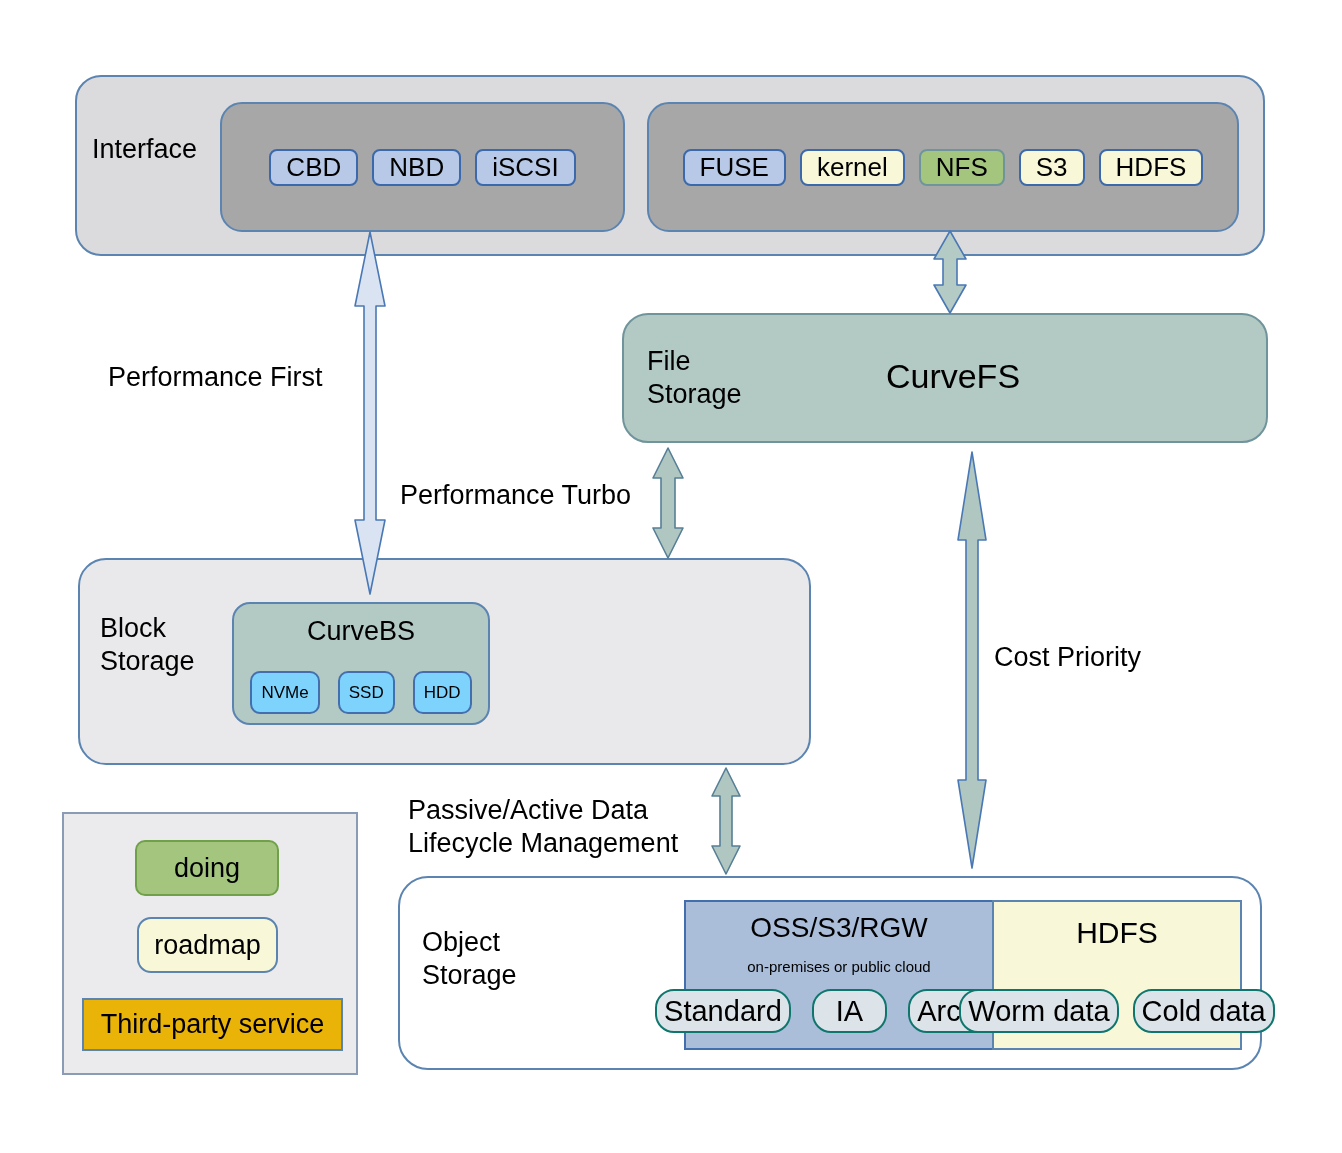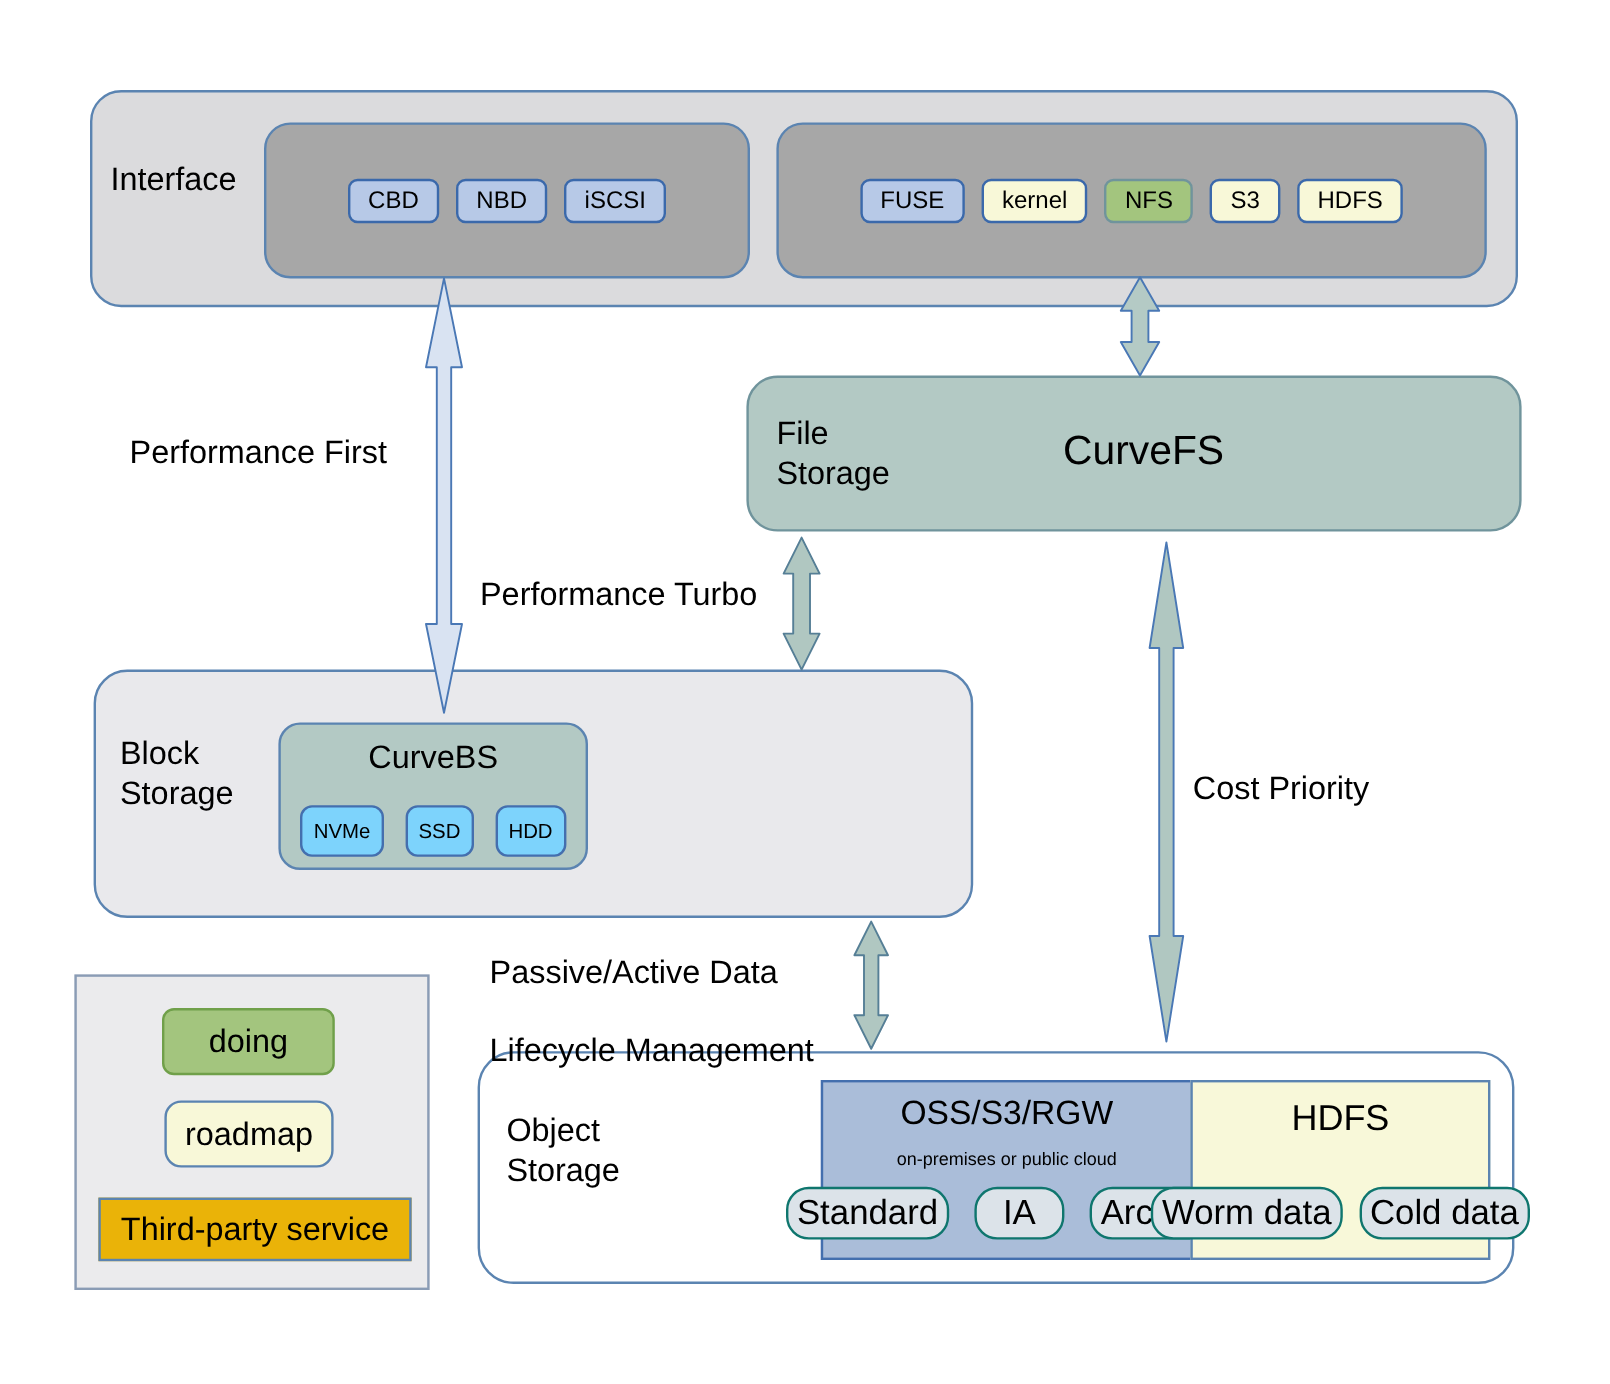--- a/index.html
+++ b/index.html
@@ -21,21 +21,21 @@
   .legend-panel{left:62px;top:812px;width:296px;height:263px;background:#ebebed;border:2px solid #8a9cb5;}
   .objectstorage-panel{left:398px;top:876px;width:864px;height:194px;background:#ffffff;border:2px solid #5b84b1;border-radius:30px;}
   .oss-box{position:absolute;left:252px;top:22px;width:310px;height:150px;background:#aabdd9;border:2px solid #446fae;box-sizing:border-box;margin-left:32px;}
   .hdfs-box{position:absolute;left:592px;top:22px;width:250px;height:150px;background:#f8f8d9;border:2px solid #5b84b1;box-sizing:border-box;}
   
   .side-label{font-size:27px;line-height:33px;}
   .box-title{font-size:27px;text-align:center;position:absolute;left:0;right:0;}
   .big-title{font-size:34px;padding-left:16px;}
   .free-label{position:absolute;font-size:27px;line-height:34px;white-space:nowrap;}
   
-  .chip{display:flex;align-items:center;justify-content:center;box-sizing:border-box;font-size:20px;height:37px;padding:0 15px;border-radius:8px;white-space:nowrap;}
+  .chip{display:flex;align-items:center;justify-content:center;box-sizing:border-box;font-size:26px;height:37px;padding:0 15px;border-radius:8px;white-space:nowrap;}
   .chip-blue{background:#b7c9e7;border:2px solid #3b69ab;}
   .chip-yellow{background:#f8f8d8;border:2px solid #3b69ab;}
   .chip-green{background:#a3c57e;border:2px solid #70949c;}
   .chip-row{position:absolute;left:0;right:0;display:flex;justify-content:center;}
   .chip-dark{background:#7dd3fc;border:2px solid #446fae;border-radius:10px;font-size:17px;height:43px;padding:0 9px;}
   .chip-gray{background:#dce3e9;border:2px solid #7e9dbd;border-radius:9px;font-size:22px;height:45px;padding:0 9px;}
   .chip-gray-sm{background:#dce3e9;border:2px solid #0f766e;border-radius:19px;font-size:29px;height:44px;padding:0 7px;}
   .legend-chip{position:absolute;display:flex;align-items:center;justify-content:center;box-sizing:border-box;font-size:27px;}
 </style>
 </head>
@@ -126,16 +126,16 @@
 
   <svg class="abs" style="left:710px;top:766px;" width="32" height="110" viewBox="0 0 32 110">
     <path d="M16,2 L30,30 L22,30 L22,80 L30,80 L16,108 L2,80 L10,80 L10,30 L2,30 Z" fill="#b0c7c1" stroke="#567f96" stroke-width="1.6" stroke-linejoin="round"></path>
   </svg>
 
   <div class="free-label" style="left:108px;top:360px;">Performance First</div>
   <div class="free-label" style="left:400px;top:478px;">Performance Turbo</div>
   <div class="free-label" style="left:994px;top:640px;">Cost Priority</div>
   <div class="free-label" style="left:408px;top:794px;line-height:33px;">
     <span style="display:block;">Passive/Active Data</span>
-    <span style="display:block;margin-top:32px;">Lifecycle Management</span>
+    <span style="display:block;">Lifecycle Management</span>
   </div>
 
 </div>
 
 </body></html>

